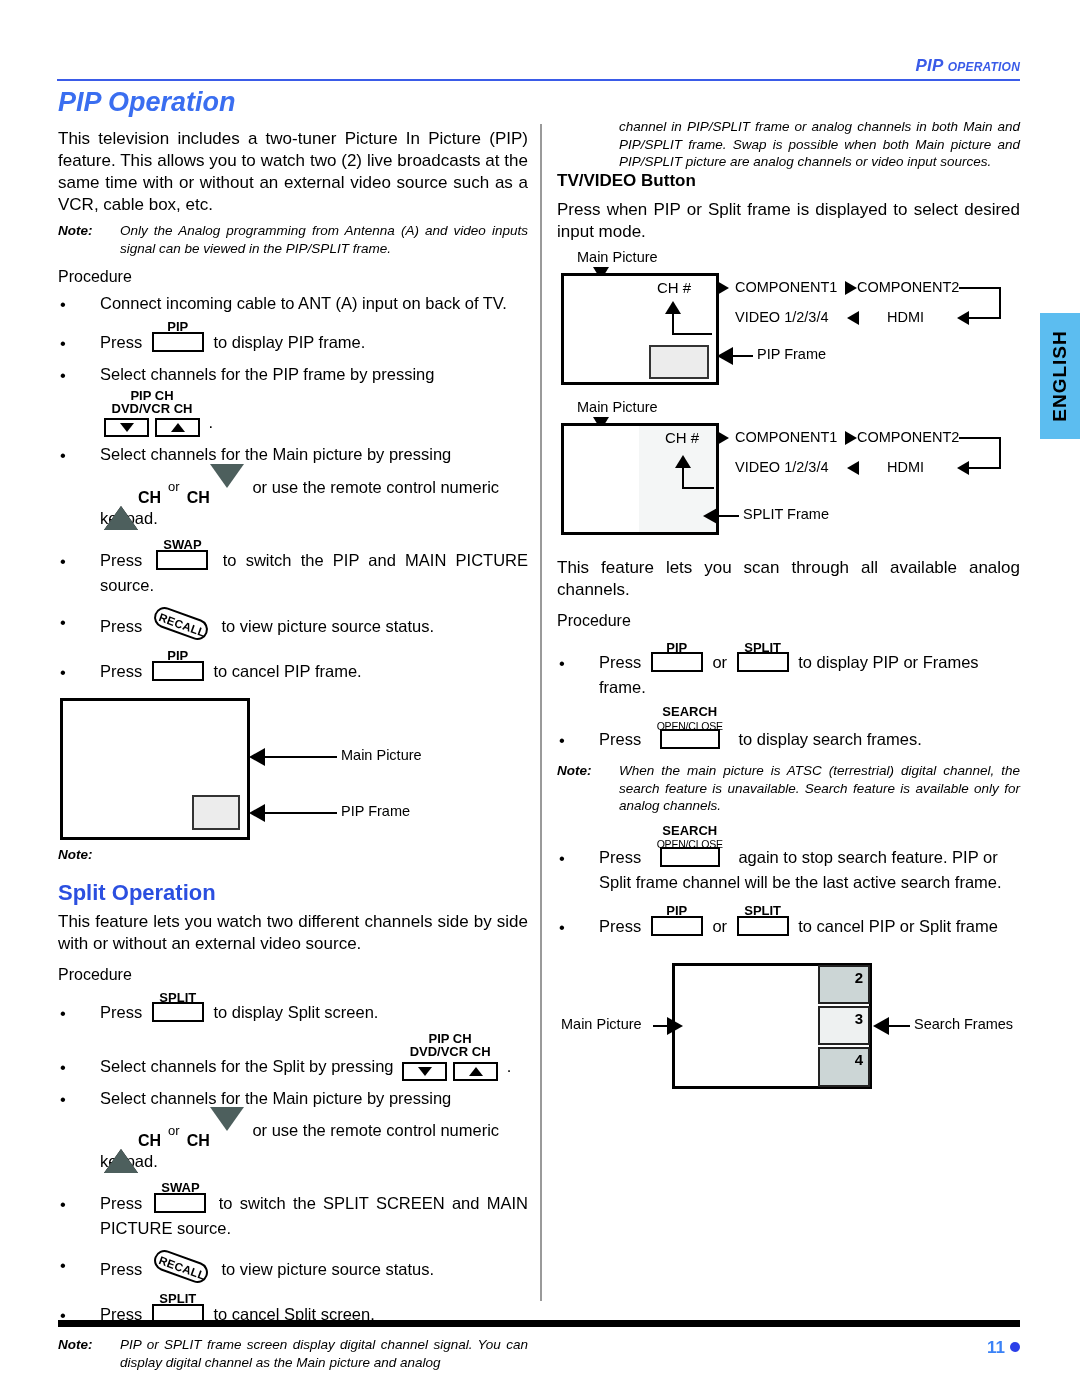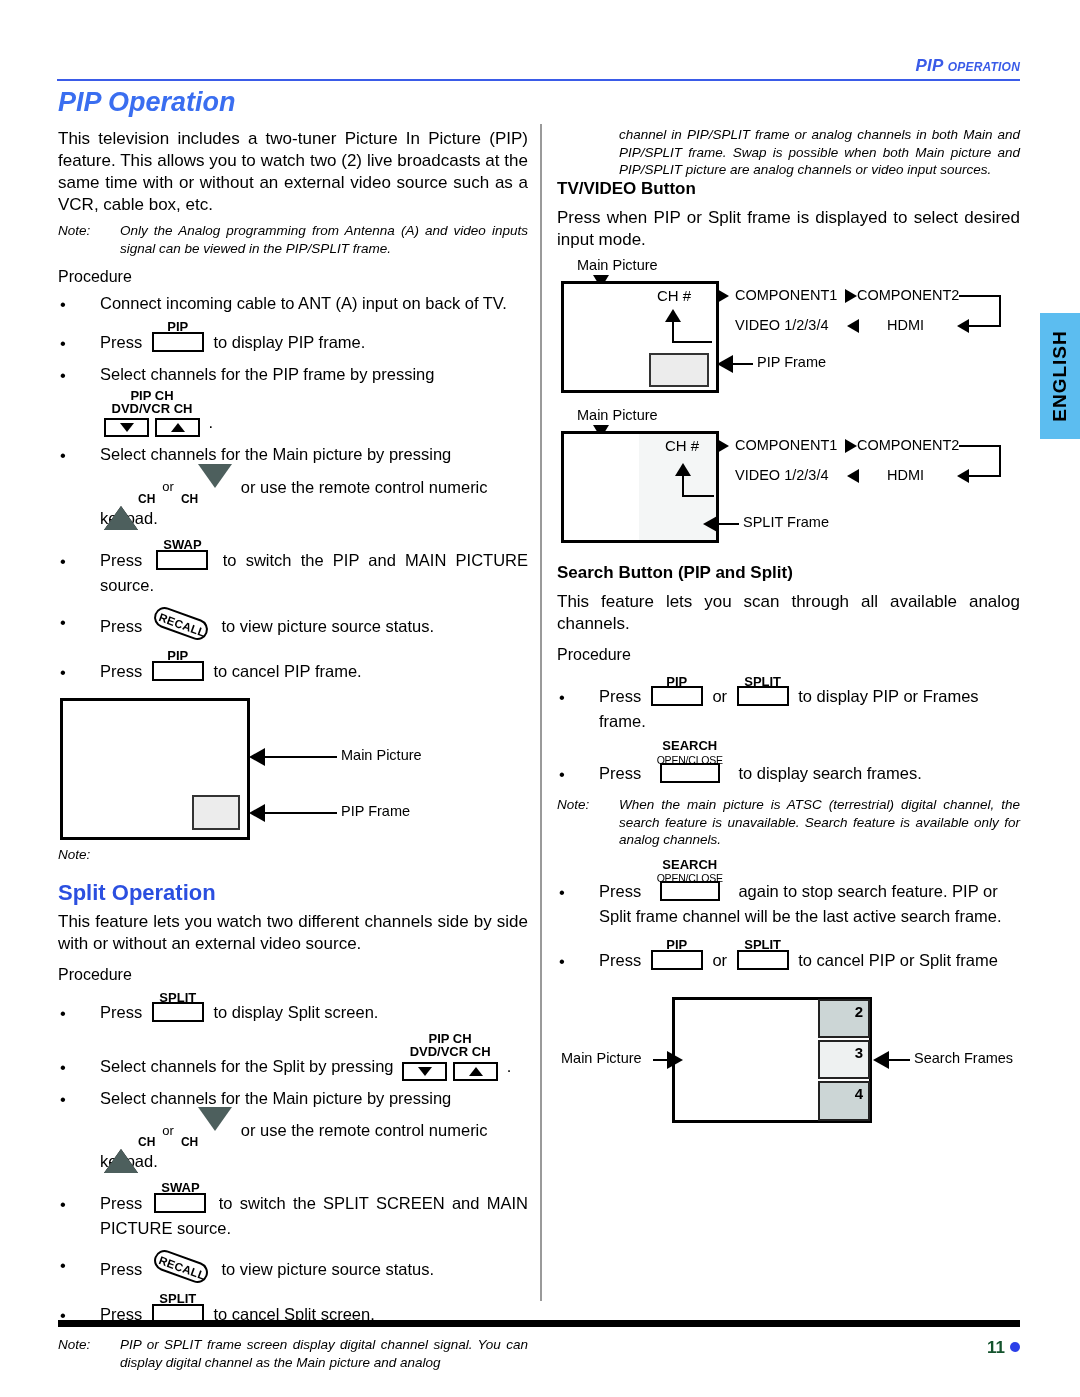--- a/index.html
+++ b/index.html
@@ -41,21 +41,21 @@
   
   .col{position:absolute;top:88px;}
   .col-l{left:58px;width:470px;}
   .col-r{left:557px;width:463px;}
   .vdiv{position:absolute;left:540px;top:124px;width:2px;height:1177px;background:#9a9a9a;}
 
   
   .foot-bar{position:absolute;left:58px;top:1320px;width:962px;height:7px;background:#000;}
   .foot-num{
     position:absolute;right:60px;top:1338px;
-    color:#14532d;font-weight:bold;font-size:17px;white-space:nowrap;margin-left:18px;
+    color:#3b82f6;font-weight:bold;font-size:17px;white-space:nowrap;margin-left:18px;
   }
   .foot-num .dot{
     display:inline-block;width:10px;height:10px;border-radius:50%;
     background:#2b3fe8;margin-left:5px;vertical-align:1px;
   }
 
   
   h1.sec{
     font-size:27px;font-style:italic;font-weight:bold;color:#3a6ef0;
     margin:0 0 10px 0;line-height:1.1;
@@ -68,21 +68,21 @@
   h3.proc{font-size:16px;font-weight:normal;margin:11px 0 7px 0;}
   p.body{
     font-size:17px;line-height:1.30;margin:0 0 6px 0;
     text-align:justify;
   }
 
   .note{
     display:flex;font-size:13.5px;font-style:italic;line-height:1.30;
     margin:4px 0 2px 0;
   }
-  .note .nlab{font-weight:normal;font-style:italic;width:62px;flex:0 0 62px;}
+  .note .nlab{font-weight:bold;font-style:italic;width:62px;flex:0 0 62px;}
   .note .ntxt{flex:1;text-align:justify;}
 
   
   .bul{display:flex;font-size:16.5px;line-height:1.3;margin:7px 0;}
   .bul .dot{width:10px;flex:0 0 10px;text-align:center;padding-top:1px;}
   .bul .gap{width:32px;flex:0 0 32px;}
   .bul .txt{flex:1;}
   .bul .txt.j{text-align:justify;}
 
   
@@ -119,21 +119,21 @@
   .chpair .l2{
     position:absolute;left:50%;transform:translateX(-50%);bottom:20px;
     font-weight:bold;font-size:13px;white-space:nowrap;
   }
   .tri-d{width:0;height:0;border-left:7px solid transparent;border-right:7px solid transparent;border-top:9px solid #000;}
   .tri-u{width:0;height:0;border-left:7px solid transparent;border-right:7px solid transparent;border-bottom:9px solid #000;}
 
   
   .chbig{display:inline-flex;align-items:flex-end;gap:7px;vertical-align:-10px;margin:0 4px;}
   .chbig .item{position:relative;}
-  .chbig .lbl{font-size:12px;font-weight:bold;text-align:left;line-height:1;}
+  .chbig .lbl{font-size:16px;font-weight:bold;text-align:left;line-height:1;}
   .chbig .or{font-size:13px;padding-bottom:12px;}
   .bigtri-u{width:0;height:0;border-left:17px solid transparent;border-right:17px solid transparent;border-bottom:24px solid #4d5f5d;filter:drop-shadow(0 0 0 #000);}
   .bigtri-d{width:0;height:0;border-left:17px solid transparent;border-right:17px solid transparent;border-top:24px solid #4d5f5d;}
 
   
   .recall{
     display:inline-block;position:relative;width:58px;height:30px;
     vertical-align:-9px;margin:0 6px;
   }
   .recall .rbox{
@@ -422,21 +422,21 @@
 
     <div class="note" style="margin-top:4px;">
       <div class="nlab">Note:</div>
       <div class="ntxt">PIP or SPLIT frame screen display digital channel signal. You can display digital channel as the Main picture and analog</div>
     </div>
 
   </div>
 
   <div class="col col-r" style="top:118px;">
 
-    <div class="note" style="margin:8px 0 0 62px;">
+    <div class="note" style="margin:0 0 0 62px;">
       <div class="ntxt">channel in PIP/SPLIT frame or analog channels in both Main and PIP/SPLIT frame. Swap is possible when both Main picture and PIP/SPLIT picture are analog channels or video input sources.</div>
     </div>
 
     <h3 class="sub" style="font-size:17px;margin-bottom:8px;">TV/VIDEO Button</h3>
     <p class="body">Press when PIP or Split frame is displayed to select desired input mode.</p>
 
     <div class="diagram" style="height:148px;margin-top:4px;">
       <div class="dlabel" style="left:20px;top:0px;">Main Picture</div>
       <div class="arw-d" style="left:36px;top:18px;"></div>
       <div class="tvbox" style="left:4px;top:24px;width:158px;height:112px;"></div>
@@ -479,21 +479,20 @@
       <div class="hline" style="left:412px;top:68px;width:32px;"></div>
       <div class="arw-l sm" style="left:400px;top:62px;"></div>
       <div class="dlabel" style="left:330px;top:60px;">HDMI</div>
       <div class="arw-l sm" style="left:290px;top:62px;"></div>
       <div class="dlabel" style="left:178px;top:60px;">VIDEO 1/2/3/4</div>
       <div class="arw-l" style="left:146px;top:108px;"></div>
       <div class="hline" style="left:160px;top:116px;width:22px;"></div>
       <div class="dlabel" style="left:186px;top:107px;">SPLIT Frame</div>
     </div>
 
-    <h3 class="sub" style="font-size:17px;margin-top:6px;">Search Button (PIP and Split)</h3>
     <p class="body" style="margin-top:8px;">This feature lets you scan through all available analog channels.</p>
     <h3 class="proc">Procedure</h3>
 
     <div class="bul" style="margin-top:22px;">
       <div class="dot">•</div>
         <div class="gap"></div>
       <div class="txt">
         <span>Press</span>
         <span class="keywrap">
           <span class="keylab">PIP</span>

